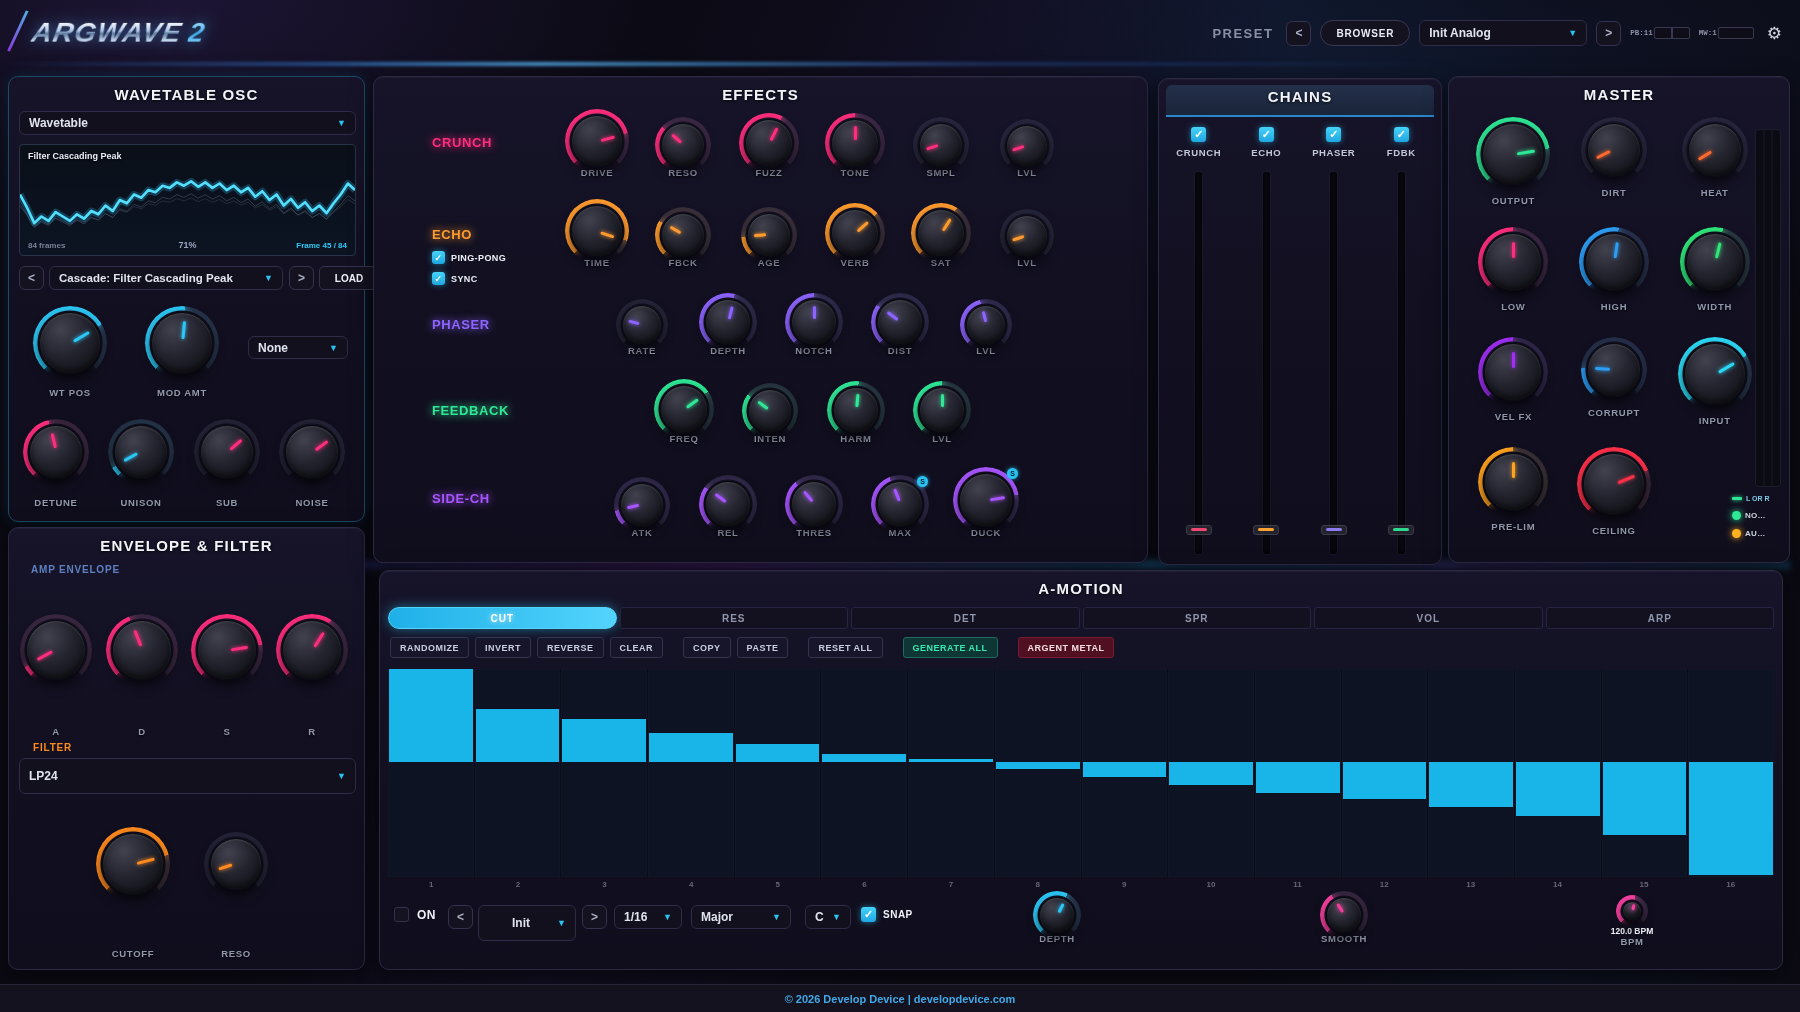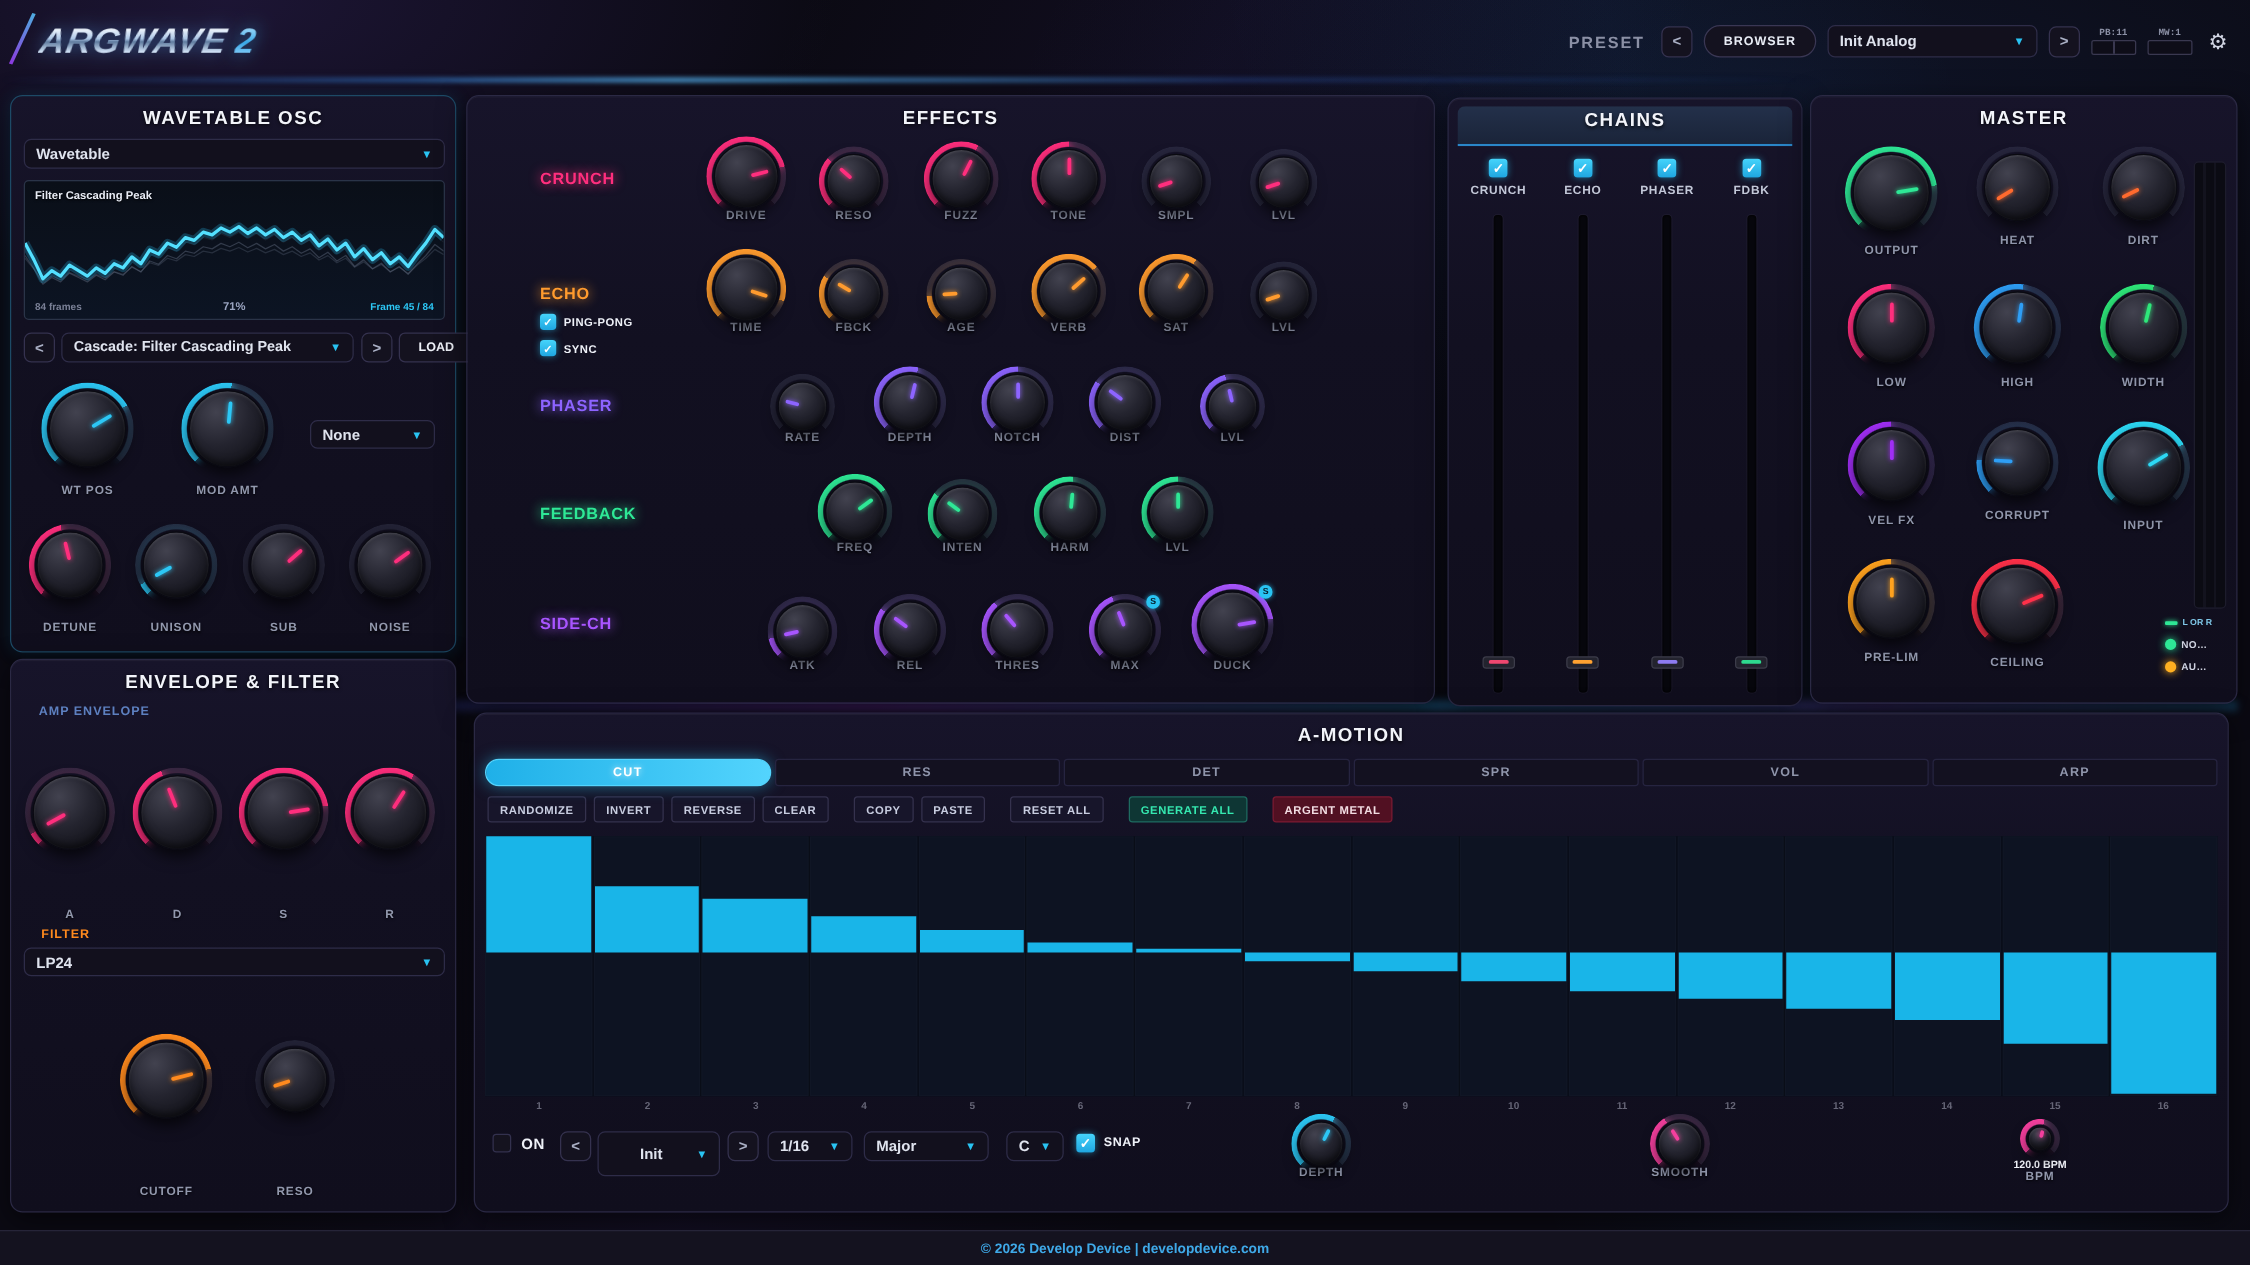--- a/index.html
+++ b/index.html
@@ -49,21 +49,21 @@
   #topbar-right{margin-left:auto; display:flex; align-items:center; gap:9px;}
   .tb-label{color:#8b90a5; font-size:13px; font-weight:bold; letter-spacing:1.5px; margin-right:4px;}
   .sq-btn{height:25px; min-width:25px; background:#14121f; border:1px solid #35324f; border-radius:6px;
     color:#aab0c5; font-size:12px; font-weight:bold; display:flex; align-items:center; justify-content:center; padding:0 7px;}
   .pill-btn{height:26px; background:#14121f; border:1px solid #3a3754; border-radius:13px;
     color:#e8ecf5; font-size:10px; font-weight:bold; letter-spacing:.8px; display:flex; align-items:center; padding:0 15px;}
   .dd{background:#12101d; border:1px solid #2e2c48; border-radius:6px; display:flex; align-items:center;
     padding:0 9px; color:#dfe3ee; font-size:12px; font-weight:bold;}
   .dd .arrow{margin-left:auto; color:#29c3f2; font-size:9px;}
   #preset-dd{width:168px; height:26px;}
-  .wheel{display:flex; flex-direction:column; align-items:center; gap:1px;}
+  .wheel{display:flex; flex-direction:row; align-items:center; gap:1px;}
   .wheel-label{font-family:"Liberation Mono", monospace; font-size:7.5px; color:#8b90a5; font-weight:bold;}
   .wheel-box{width:36px; height:12px; background:#0e0d18; border:1px solid #3a3850; border-radius:2px;}
   .wheel-box.split{background:linear-gradient(90deg,#0e0d18 48%, #3a3850 48%, #3a3850 52%, #0e0d18 52%);}
   .gear{font-size:17px; color:#d0d4e2; margin-left:4px;}
 
   
   .knob{position:relative; width:var(--d); height:var(--d); flex:none;}
   .knob .ring{position:absolute; inset:-6px; border-radius:50%;
     background:conic-gradient(from 225deg, var(--col) 0deg calc(var(--arc)*270deg), rgba(130,140,175,.16) calc(var(--arc)*270deg) 270deg, transparent 270deg 360deg);
     -webkit-mask:radial-gradient(closest-side, transparent calc(100% - 5px), #000 calc(100% - 4px));
@@ -98,21 +98,21 @@
   .wave-frame-info{position:absolute; right:8px; bottom:5px; font-size:8px; font-weight:bold; color:#2cc7f5;}
   .wt-nav-prev{position:absolute; left:10px; top:189px; width:24px; height:24px;}
   .wt-preset-dd{position:absolute; left:40px; top:189px; width:234px; height:24px; font-size:11.5px;}
   .wt-nav-next{position:absolute; left:280px; top:189px; width:24px; height:24px;}
   .wt-load{position:absolute; left:310px; top:189px; width:60px; height:24px; border-radius:5px; font-size:10px; color:#eef1f8;}
   .wt-mod-dd{position:absolute; left:239px; top:259px; width:100px; height:23px;}
 
   
   .amp-label{position:absolute; left:22px; top:36px; font-size:10px; font-weight:bold; letter-spacing:.8px; color:#5d80c0;}
   .filter-label{position:absolute; left:24px; top:214px; font-size:10px; font-weight:bold; letter-spacing:.8px; color:#ff8a1e;}
-  .filter-dd{position:absolute; left:10px; top:230px; width:337px; height:23px;}
+  .filter-dd{position:absolute; left:10px; top:230px; width:337px; height:36px;}
   .fx-name{position:absolute; left:58px; font-size:13px; font-weight:bold; letter-spacing:.6px; text-shadow:0 0 9px currentColor;}
   .fx-knobs{position:absolute; display:flex;}
   .fx-cell{width:86px; display:flex; flex-direction:column; align-items:center; justify-content:flex-end;}
   .fx-toggles{position:absolute; left:58px; display:flex; flex-direction:column; gap:8px;}
   .fx-toggle{display:flex; align-items:center; gap:6px; color:#eef1f8; font-size:9px; font-weight:bold; letter-spacing:.4px;}
 
   
   .chains-head{position:absolute; left:7px; right:7px; top:6px; height:32px; border-radius:6px 6px 0 0;
     background:linear-gradient(#23304a,#1a2439); border-bottom:2px solid #2a86c8;}
   #chains-cols{position:absolute; left:6px; right:6px; top:48px; bottom:10px; display:flex;}
@@ -602,34 +602,34 @@
   <div id="master-knobs">
       <div class="m-cell">
         <div class="knob" style="--d: 62px; --val: 0.8; --arc: 0.8; --col: #2ee896;">
           <div class="ring"></div>
           <div class="cap"></div>
           <div class="ptr"></div>
         </div>
         <div class="klabel">OUTPUT</div>
       </div>
       <div class="m-cell">
+        <div class="knob noarc" style="--d: 54px; --val: 0.07; --arc: 0; --col: #ff6a2e;">
+          <div class="ring"></div>
+          <div class="cap"></div>
+          <div class="ptr"></div>
+        </div>
+        <div class="klabel">DIRT</div>
+      </div>
+      <div class="m-cell">
         <div class="knob noarc" style="--d: 54px; --val: 0.05; --arc: 0; --col: #ff6a2e;">
           <div class="ring"></div>
           <div class="cap"></div>
           <div class="ptr"></div>
         </div>
         <div class="klabel">HEAT</div>
-      </div>
-      <div class="m-cell">
-        <div class="knob noarc" style="--d: 54px; --val: 0.07; --arc: 0; --col: #ff6a2e;">
-          <div class="ring"></div>
-          <div class="cap"></div>
-          <div class="ptr"></div>
-        </div>
-        <div class="klabel">DIRT</div>
       </div>
       <div class="m-cell">
         <div class="knob" style="--d: 58px; --val: 0.5; --arc: 0.5; --col: #ff2e7d;">
           <div class="ring"></div>
           <div class="cap"></div>
           <div class="ptr"></div>
         </div>
         <div class="klabel">LOW</div>
       </div>
       <div class="m-cell">

